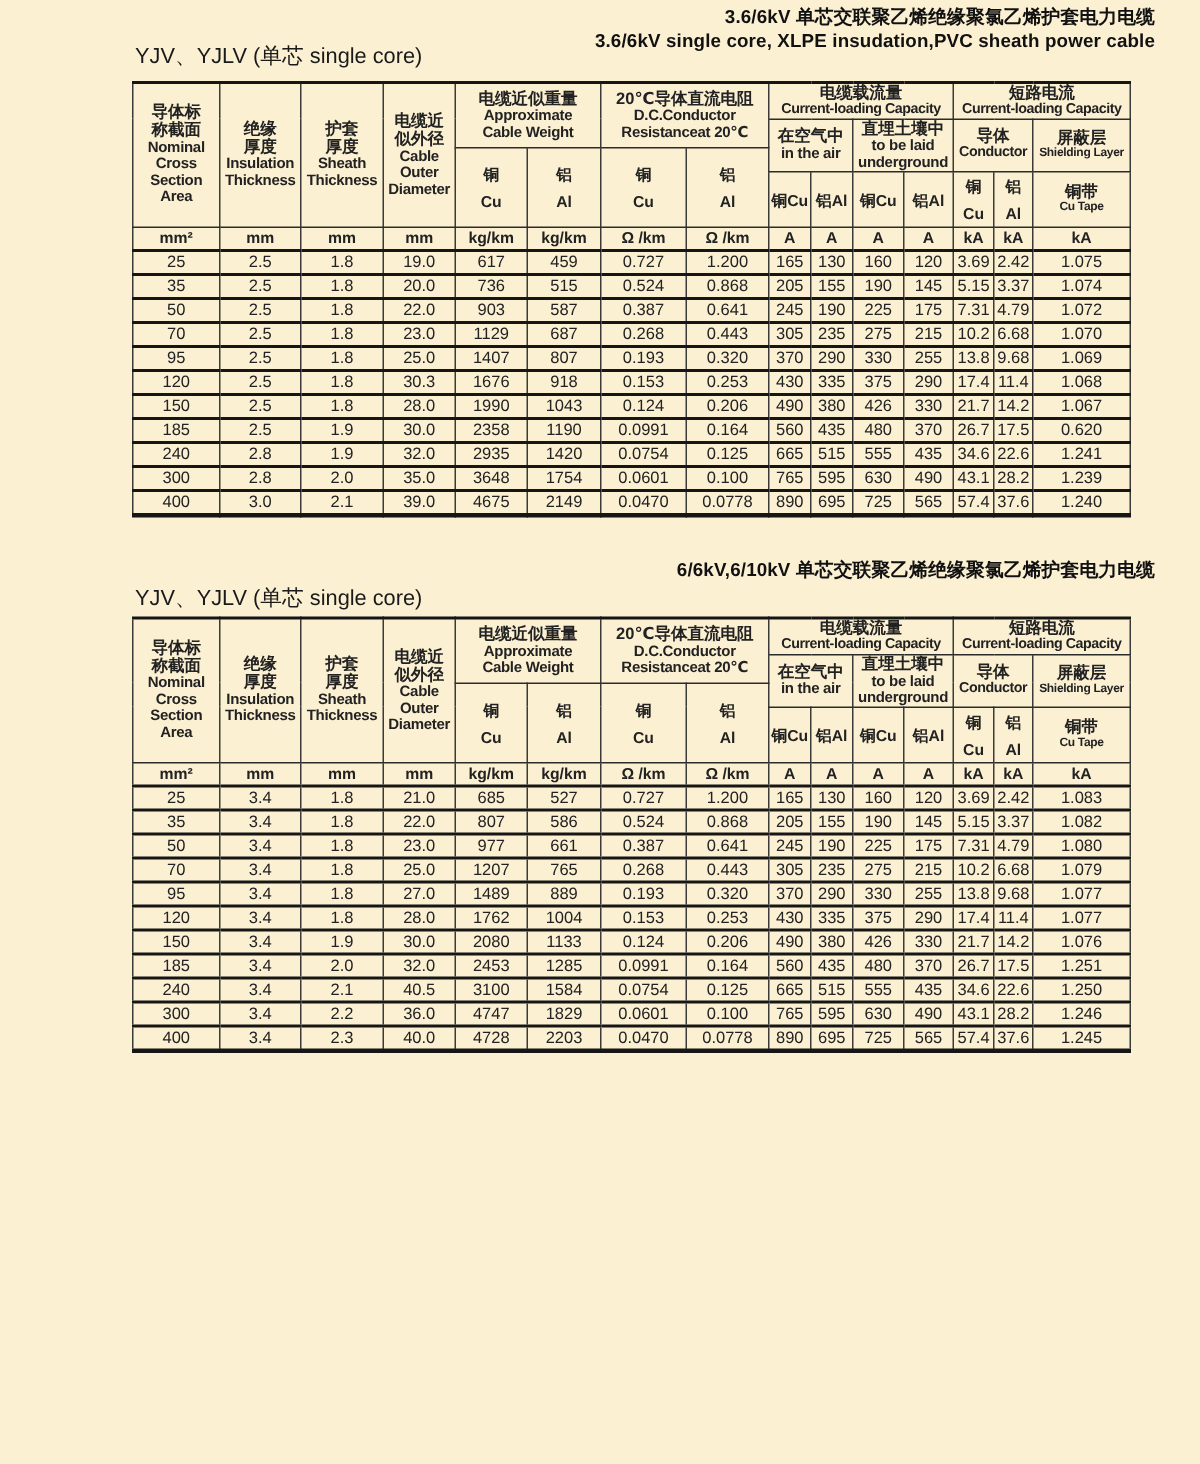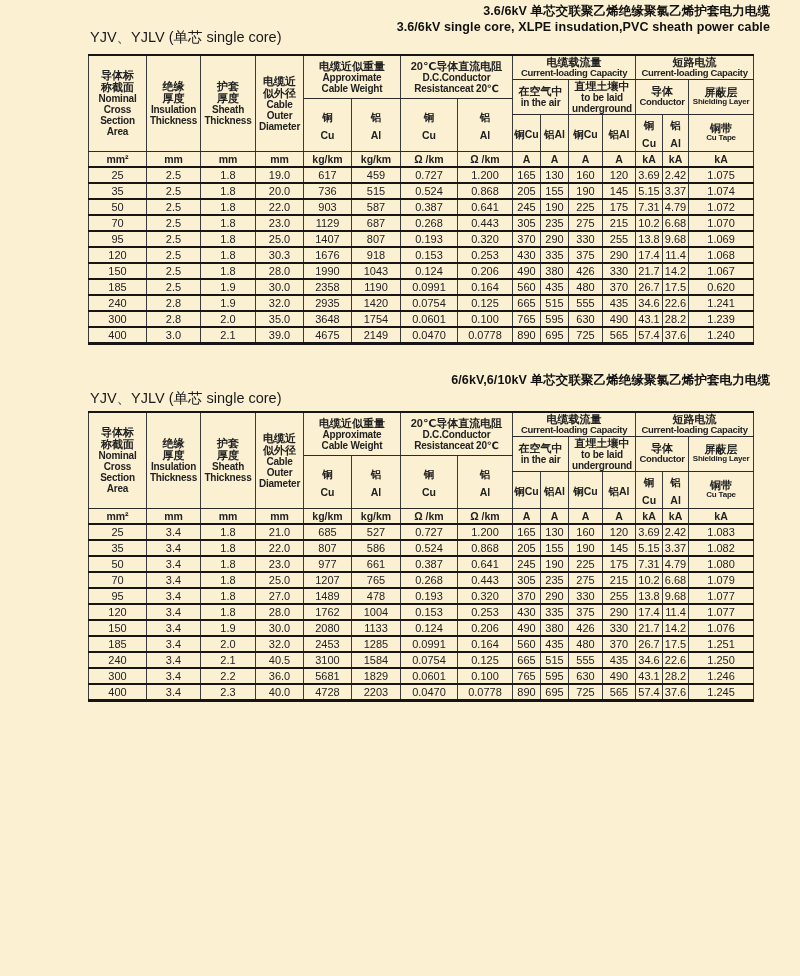--- a/index.html
+++ b/index.html
@@ -576,21 +576,21 @@
             <td>10.2</td>
             <td>6.68</td>
             <td>1.079</td>
           </tr>
           <tr>
             <td>95</td>
             <td>3.4</td>
             <td>1.8</td>
             <td>27.0</td>
             <td>1489</td>
-            <td>478</td>
+            <td>889</td>
             <td>0.193</td>
             <td>0.320</td>
             <td>370</td>
             <td>290</td>
             <td>330</td>
             <td>255</td>
             <td>13.8</td>
             <td>9.68</td>
             <td>1.077</td>
           </tr>
@@ -660,21 +660,21 @@
             <td>435</td>
             <td>34.6</td>
             <td>22.6</td>
             <td>1.250</td>
           </tr>
           <tr>
             <td>300</td>
             <td>3.4</td>
             <td>2.2</td>
             <td>36.0</td>
-            <td>5681</td>
+            <td>4747</td>
             <td>1829</td>
             <td>0.0601</td>
             <td>0.100</td>
             <td>765</td>
             <td>595</td>
             <td>630</td>
             <td>490</td>
             <td>43.1</td>
             <td>28.2</td>
             <td>1.246</td>

